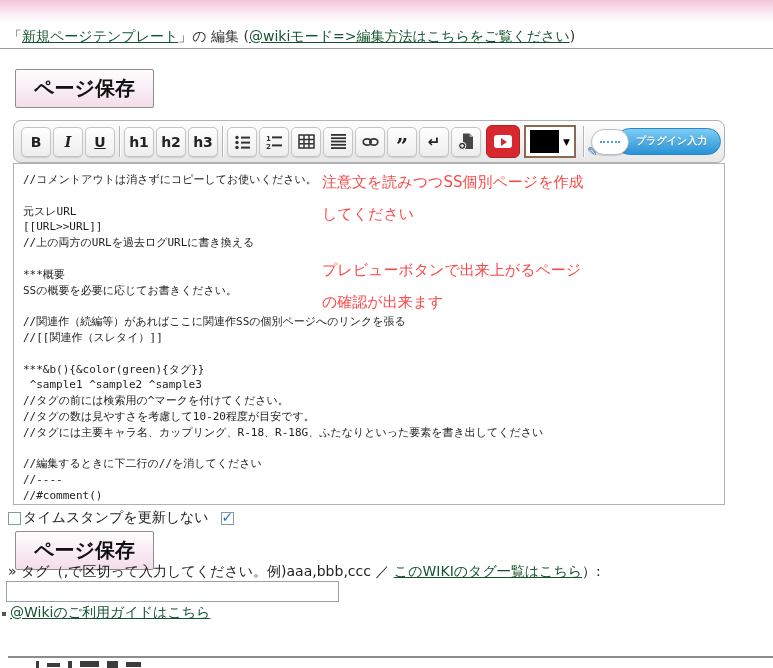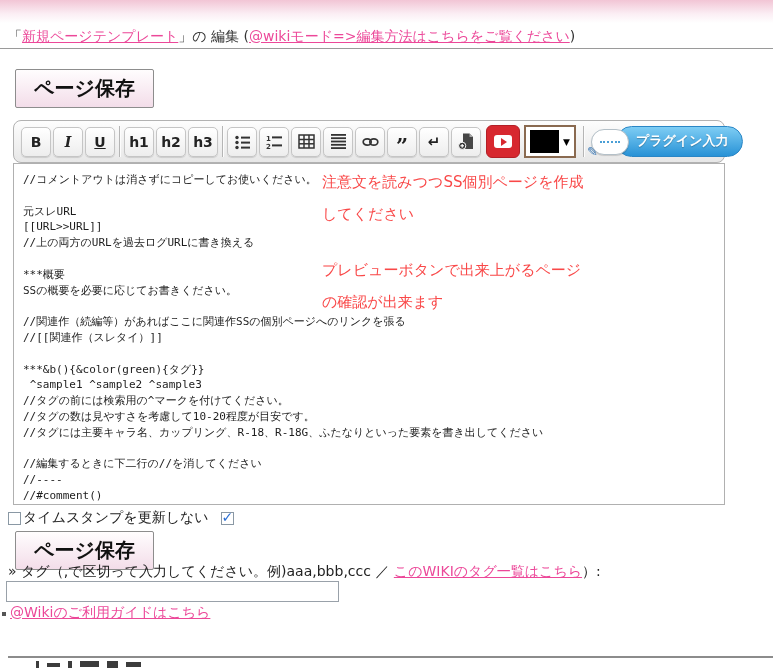--- a/index.html
+++ b/index.html
@@ -4,21 +4,21 @@
 <style>
   * { margin:0; padding:0; box-sizing:border-box; }
   html,body { background:#fff; }
   .page {
     position:relative; width:773px; height:668px; background:#fff; overflow:hidden;
     font-family:"DejaVu Sans", sans-serif; color:#222;
   }
   .top-gradient { position:absolute; top:0; left:0; width:773px; height:23px;
     background:linear-gradient(#f2c5d5, #fbeef4 60%, #ffffff); }
   .title { position:absolute; top:28px; left:8px; font-size:14px; color:#333; white-space:nowrap; }
-  .title a, .tag-row a, .guide-row a { color:#ec4899; text-decoration:underline; cursor:pointer; }
+  .title a, .tag-row a, .guide-row a { color:#14532d; text-decoration:underline; cursor:pointer; }
   .title-rule { position:absolute; top:48px; left:0; width:773px; height:0; border-top:1px solid #9a9a9a; }
 
   .btn-pink {
     background:linear-gradient(#fffdfe, #f3dde9);
     border:1px solid #8d8d8d; border-radius:2px;
     font-family:"DejaVu Sans", sans-serif; font-size:20px; font-weight:bold; color:#111;
     padding:5px 18px; cursor:pointer;
   }
   .btn-save-top { position:absolute; top:69px; left:15px; }
 
@@ -60,21 +60,21 @@
   .cp-arrow { font-size:9px; color:#000; }
 
   .plugin-wrap { display:flex; align-items:center; flex:none; margin-left:3px; cursor:pointer; }
   .bubble { width:38px; height:26px; background:#fff; border:1px solid #b4c0c8; border-radius:13px;
     position:relative; z-index:2; display:flex; align-items:center; justify-content:center;
     box-shadow:0 1px 1px rgba(0,0,0,.15); }
   .bubble-dots { width:20px; border-top:2px dotted #4a9fd6; margin-top:1px; }
   .bubble-pencil { position:absolute; left:-5px; bottom:-5px; font-size:13px; color:#3a78b5; }
   .plugin-pill { margin-left:-13px; padding:5px 13px 6px 19px;
     background:linear-gradient(#7ecdf4, #2892d6); border:1px solid #2a86c5; border-radius:16px;
-    color:#fff; font-size:13px; font-weight:bold; white-space:nowrap;
+    color:#fff; font-size:10px; font-weight:bold; white-space:nowrap;
     text-shadow:0 1px 1px rgba(0,0,0,.25); }
 
   
   .editor-textarea {
     position:absolute; top:163px; left:13px; width:712px; height:342px;
     border:1px solid #b0b0b0; background:#fff; resize:none; overflow:hidden;
     padding:8px 9px; font-family:"DejaVu Sans Mono", monospace;
     font-size:11px; line-height:15.8px; color:#1c1c1c;
   }
   .annotation { position:absolute; left:322px; width:430px; color:#f94848;

